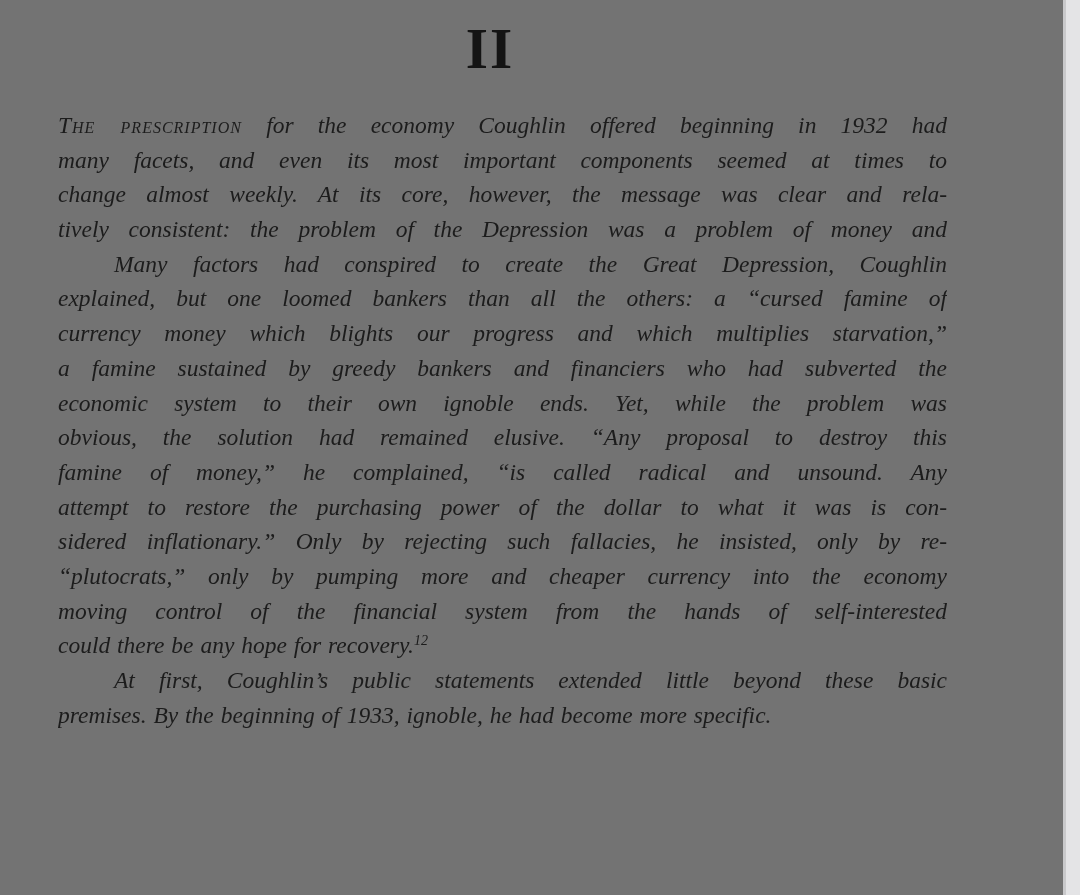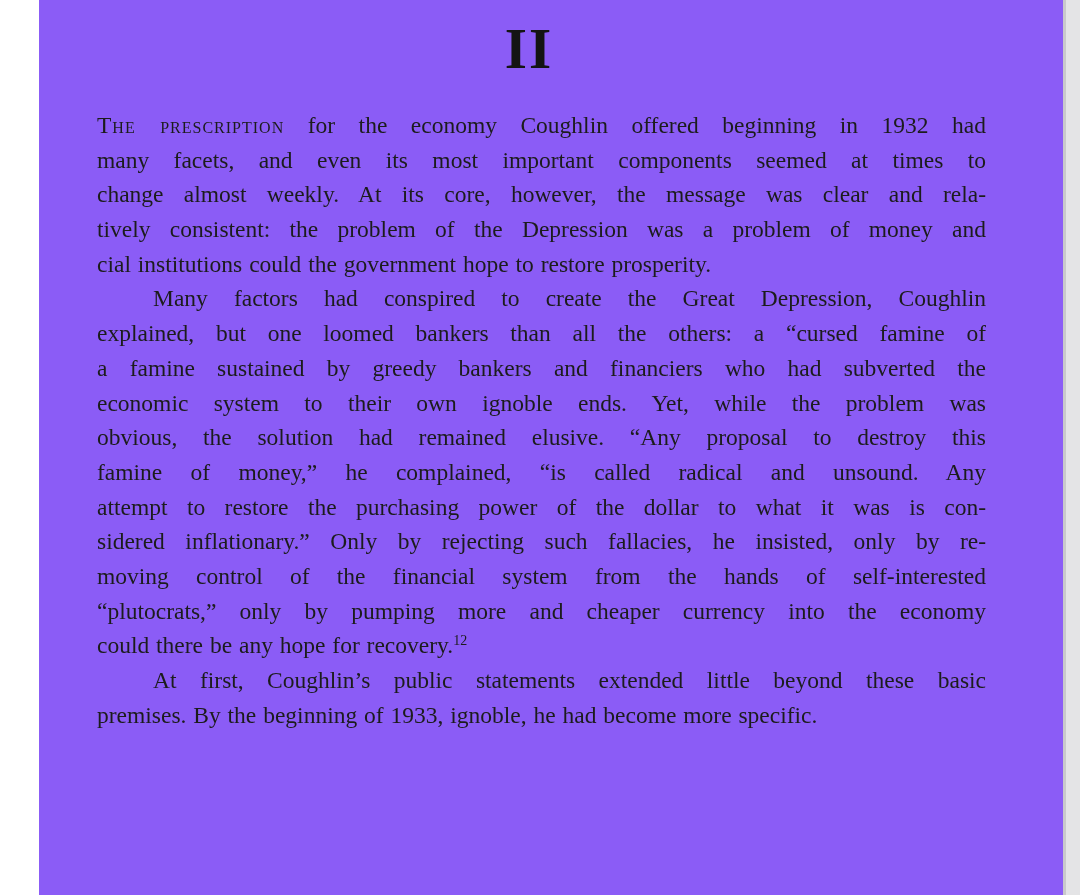--- a/index.html
+++ b/index.html
@@ -11,42 +11,42 @@
     height: 895px;
     background: #ffffff;
     overflow: hidden;
     position: relative;
     font-family: "Liberation Serif", "DejaVu Serif", serif;
     color: #1c1c1c;
   }
   .page {
     position: absolute;
     inset: 0;
-    background: #8b5cf6;
-    margin-left: 39px;
+    background: #737373;
   }
   .heading {
     position: absolute;
     top: 20px;
     left: 58px;
     width: 888px;
     margin: 0;
     text-align: center;
     transform: translateX(-12px);
     font-size: 57px;
     line-height: 1.0;
     font-weight: bold;
     letter-spacing: 2px;
     color: #141414;
   }
   .text-block {
     position: absolute;
     top: 108px;
     left: 58px;
     width: 889px;
+    font-style: italic;
   }
   .line {
     height: 34.7px;
     line-height: 34.7px;
     font-size: 23.5px;
     text-align: justify;
     text-align-last: justify;
     overflow: hidden;
     word-spacing: 1px;
   }
@@ -82,32 +82,32 @@
 <div class="page">
 
   <h1 class="heading">II</h1>
 
   <div class="text-block">
 
     <div class="line"><span class="smallcaps">The prescription</span> <span>for the economy Coughlin offered beginning in 1932 had</span></div>
     <div class="line">many facets, and even its most important components seemed at times to</div>
     <div class="line">change almost weekly. At its core, however, the message was clear and rela-</div>
     <div class="line">tively consistent: the problem of the Depression was a problem of money and</div>
-    <div class="line para-end">cial institutions could the government hope to restore prosperity.</div>
 
     <div class="line indent">Many factors had conspired to create the Great Depression, Coughlin</div>
     <div class="line">explained, but one loomed bankers than all the others: a “cursed famine of</div>
+    <div class="line">currency money which blights our progress and which multiplies starvation,”</div>
     <div class="line">a famine sustained by greedy bankers and financiers who had subverted the</div>
     <div class="line">economic system to their own ignoble ends. Yet, while the problem was</div>
     <div class="line">obvious, the solution had remained elusive. “Any proposal to destroy this</div>
     <div class="line">famine of money,” he complained, “is called radical and unsound. Any</div>
     <div class="line">attempt to restore the purchasing power of the dollar to what it was is con-</div>
     <div class="line">sidered inflationary.” Only by rejecting such fallacies, he insisted, only by re-</div>
+    <div class="line">“plutocrats,” only by pumping more and cheaper currency into the economy</div>
     <div class="line">moving control of the financial system from the hands of self-interested</div>
-    <div class="line">“plutocrats,” only by pumping more and cheaper currency into the economy</div>
     <div class="line para-end"><span>could there be any hope for recovery.</span><sup class="fn">12</sup></div>
 
     <div class="line indent">At first, Coughlin’s public statements extended little beyond these basic</div>
     <div class="line para-end">premises. By the beginning of 1933, ignoble, he had become more specific.</div>
 
   </div>
 
   <div class="scroll-strip"></div>
 
 </div>

